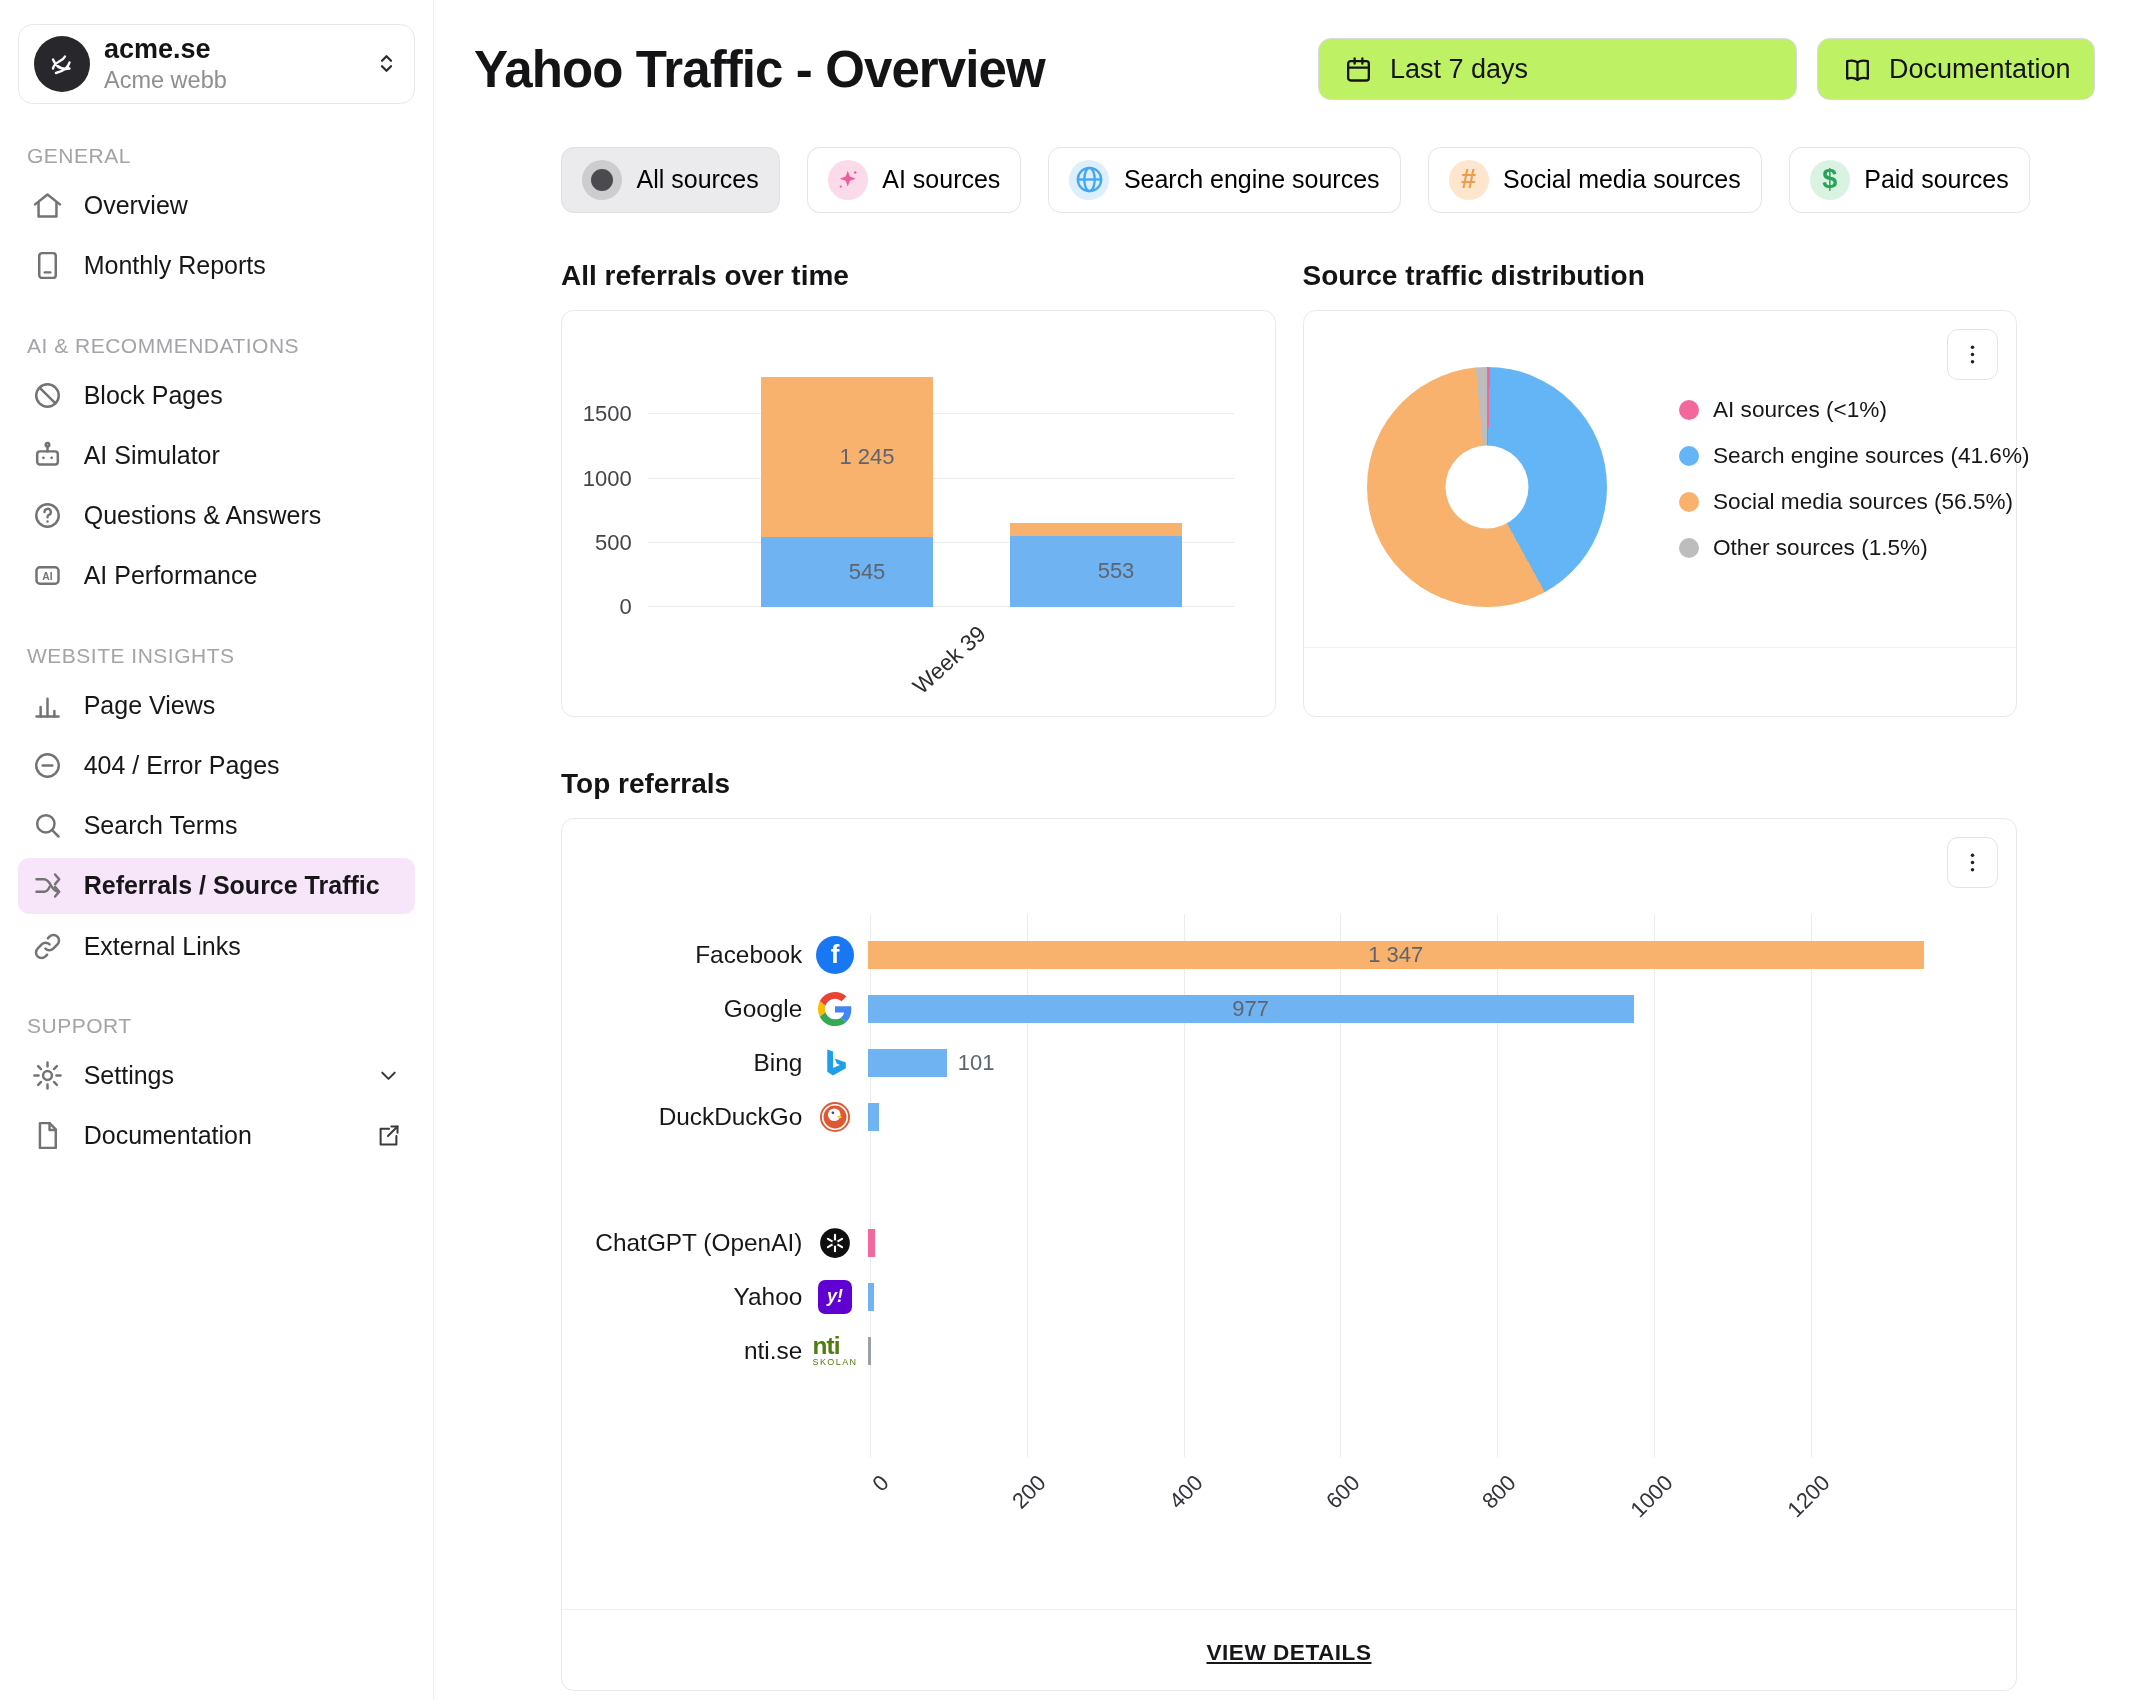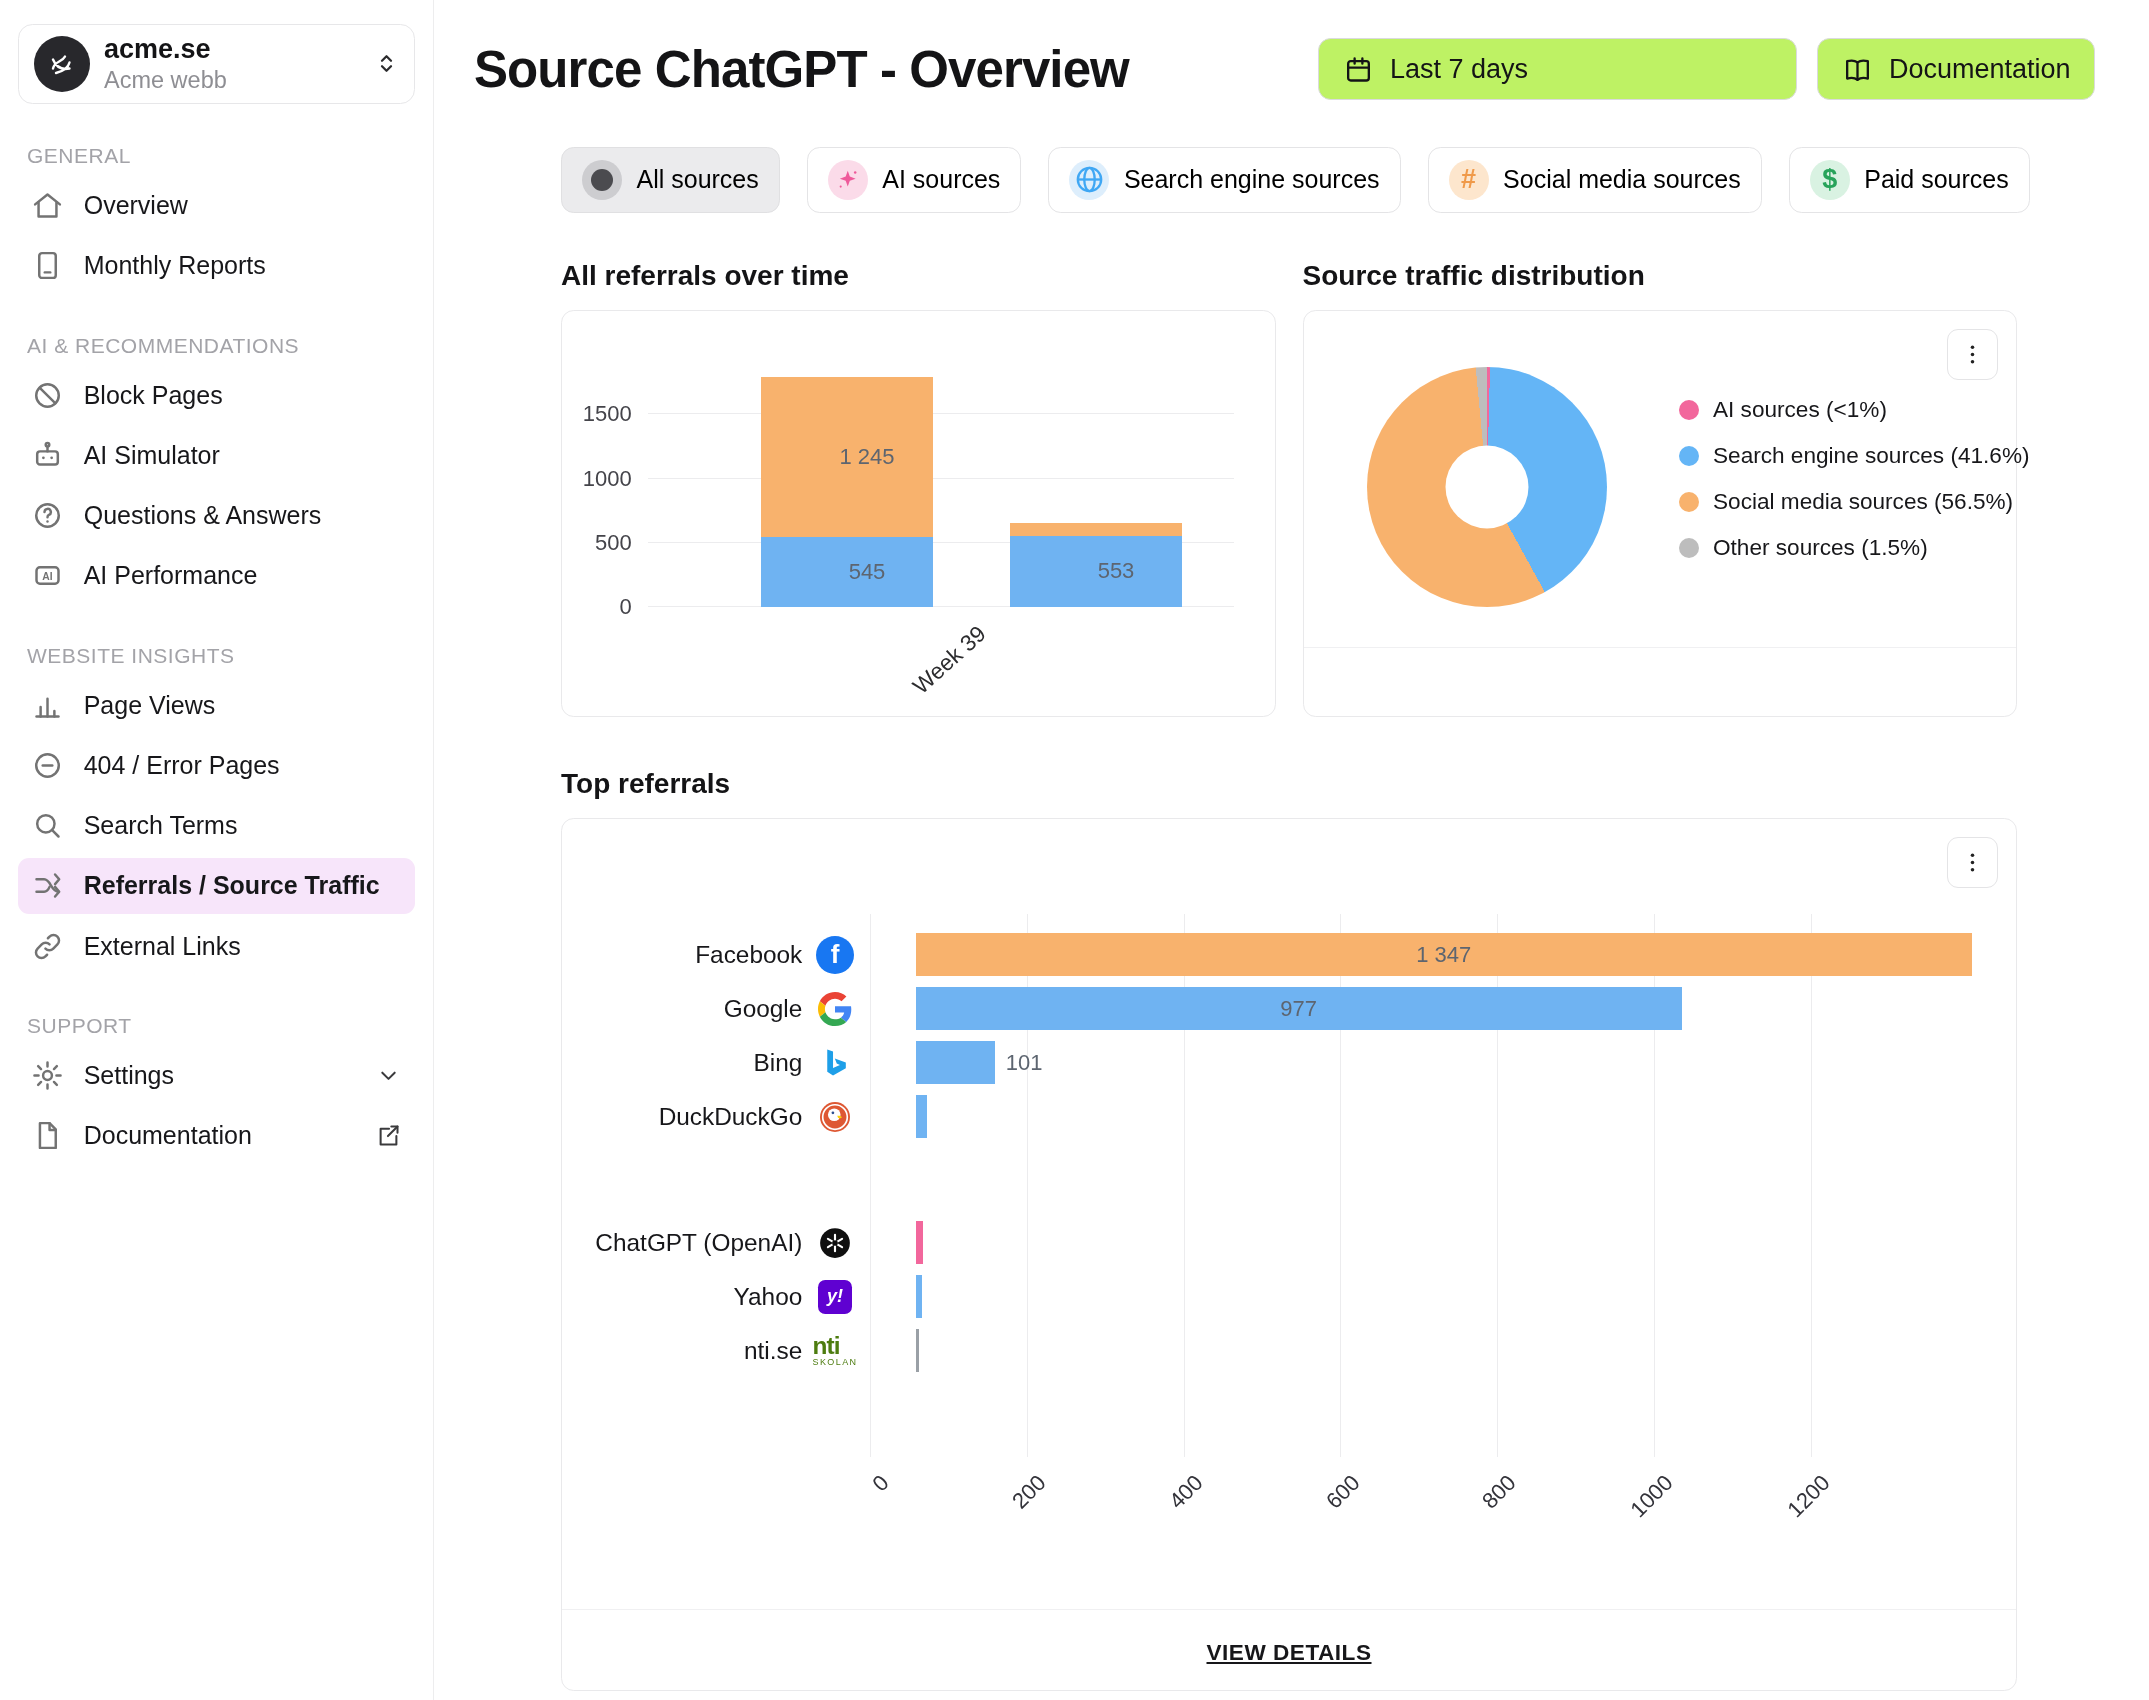--- a/index.html
+++ b/index.html
@@ -70,21 +70,21 @@
   .legend li { display:flex; align-items:center; gap:14.5px; margin-bottom:20px; font-size:22.6px; color:#17171a; white-space:nowrap; }
   .dot { width:20px; height:20px; border-radius:50%; flex-shrink:0; }
   .card-divider { position:absolute; left:0; right:0; bottom:68px; border-top:1.8px solid #f0f0f2; }
 
   
   .toprow-title { margin-top:51px; }
   .hplot { position:absolute; left:27px; right:50px; top:109px; z-index:2; }
   .hrow { display:flex; align-items:center; height:54px; position:relative; }
   .hlabel { width:226px; text-align:right; font-size:24.4px; color:#17171a; padding-right:12.7px; white-space:nowrap; }
   .bi { width:40px; height:40px; margin-right:12.7px; display:flex; align-items:center; justify-content:center; flex-shrink:0; }
-  .htrack { flex:1; position:relative; height:43px;margin-left:48px; }
+  .htrack { flex:1; position:relative; height:28px; }
   .hbar { position:absolute; left:0; top:0; height:100%; }
   .hval { position:absolute; top:50%; font-size:22px; color:#5d6570; white-space:nowrap; }
   .spacer { height:72px; }
   .grid-v-layer { position:absolute; top:95px; height:543px; z-index:1; }
   .gline { position:absolute; top:0; bottom:0; width:0; border-left:1.8px solid #ececee; }
   .xtick { position:absolute; top:651px; width:90px; text-align:right; font-size:22px; color:#33333a; transform:rotate(-45deg); transform-origin:100% 0; z-index:2; }
   .card-divider2 { position:absolute; left:0; right:0; bottom:80px; border-top:1.8px solid #f0f0f2; }
   .view-details { position:absolute; bottom:23.5px; left:0; right:0; text-align:center; font-size:22.6px; font-weight:700; letter-spacing:0.5px; text-decoration:underline; color:#17171a; cursor:pointer; }
 
   
@@ -255,21 +255,21 @@
               <path d="M14.5 4H20v5.5"></path>
               <path d="M20 4l-8.5 8.5"></path>
             </svg>
           </span>
         </div>
       </nav>
   </aside>
 
   <main class="main">
     <div class="topbar">
-      <h1 class="h1">Source ChatGPT - Overview</h1>
+      <h1 class="h1">Yahoo Traffic - Overview</h1>
       <button class="btn btn-date">
         <span class="ic">
           <svg viewBox="0 0 24 24" fill="none" stroke="currentColor" stroke-width="1.8" stroke-linecap="round">
             <rect x="4" y="5.5" width="16" height="15" rx="2"></rect>
               <path d="M4 10.5h16M9 3.5v4M15 3.5v4"></path>
           </svg>
         </span>
         <span>Last 7 days</span>
       </button>
       <button class="btn">

